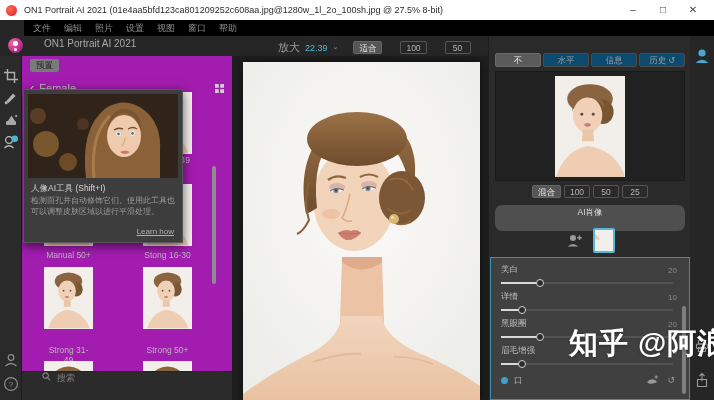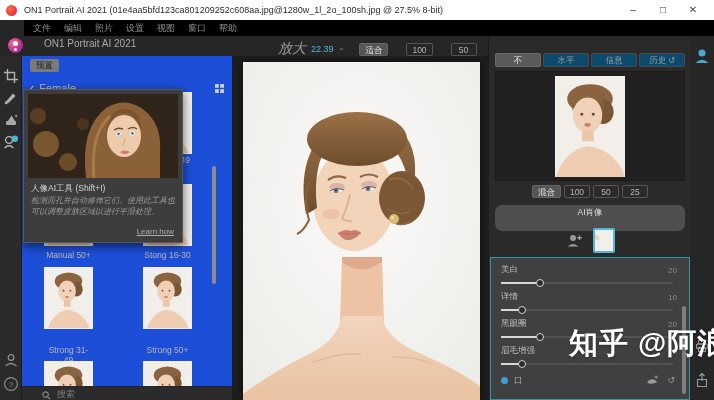--- a/index.html
+++ b/index.html
@@ -20,59 +20,59 @@
            display:flex;align-items:center;gap:13px;padding-left:9px;margin-left:24px;}
   .menu-item{font-size:9px;color:#8e8e8e;}
 
   
   .header{position:absolute;left:0;top:36px;width:714px;height:20px;background:#262626;}
   .brand{position:absolute;left:8px;top:2px;display:flex;align-items:flex-start;gap:21px;}
   .brand-logo{width:15px;height:15px;border-radius:50%;background:radial-gradient(circle at 30% 30%,#f06aa0,#b92d8c 60%,#7c2a84);position:relative;}
   .brand-logo::after{content:"";position:absolute;left:5px;top:3px;width:5px;height:5px;border-radius:50%;background:#fff;box-shadow:0 6px 0 -1px #fff;}
   .brand-title{font-size:10px;color:#a8a8a8;}
   .canvas-toolbar{position:absolute;left:278px;top:4px;display:flex;align-items:center;gap:5px;}
-  .zoom-label{font-size:14px;color:#9a9a9a;font-style:italic;}
+  .zoom-label{font-size:11px;color:#9a9a9a;}
   .zoom-value{font-size:9px;color:#54b8d8;}
   .zoom-caret{font-size:7px;color:#9a9a9a;margin-top:-2px;}
   .seg-group{display:flex;align-items:center;gap:18px;margin-left:10px;}
   .seg-btn{height:13px;min-width:26px;padding:0 5px;font-size:8.5px;line-height:12px;text-align:center;
            border:1px solid #565656;border-radius:2px;color:#b5b5b5;background:transparent;}
   .seg-btn.sel{background:#555555;border-color:#666;color:#e8e8e8;}
 
   
   .tool-strip{position:absolute;left:0;top:56px;width:22px;height:344px;background:#2a2a2a;border-right:1px solid #1c1c1c;}
   .tool{position:absolute;left:3px;width:16px;height:16px;}
 
   
-  .preset-panel{position:absolute;left:22px;top:56px;width:210px;height:344px;background:#1d4ed8;overflow:hidden;}
+  .preset-panel{position:absolute;left:22px;top:56px;width:210px;height:344px;background:#a21caf;overflow:hidden;}
   .preset-chip{position:absolute;left:8px;top:3px;height:13px;padding:0 6px;background:#7a7a7a;border-radius:2px;
                font-size:8.5px;line-height:13px;color:#1f1f1f;}
   .cat-header{position:absolute;left:8px;top:24px;width:194px;height:16px;display:flex;align-items:center;}
   .back-chevron{font-size:13px;color:#cccccc;margin-right:5px;line-height:14px;}
   .cat-title{font-size:11px;color:#bdbdbd;}
   .grid-icon{margin-left:auto;width:9px;height:9px;}
   .pgrid-thumb{position:absolute;width:49px;height:62px;background:#f2efeb;overflow:hidden;}
   .pgrid-thumb svg{display:block;width:100%;height:100%;}
   .pgrid-label{position:absolute;width:49px;font-size:8.5px;color:#b8b8b8;text-align:center;}
   .col1{left:22px;} .col2{left:121px;}
   .lbl-49{text-align:right;padding-right:2px;}
   .p-scrollbar{position:absolute;left:190px;top:110px;width:4px;height:118px;background:#8d8d8d;border-radius:2px;z-index:12;}
-  .search-bar{position:absolute;left:0;bottom:0;width:210px;height:14px;background:#2b2b2b;border-top:1px solid #232323;
-              display:flex;align-items:flex-end;gap:4px;padding-left:20px;z-index:8;}
+  .search-bar{position:absolute;left:0;bottom:0;width:210px;height:29px;background:#2b2b2b;border-top:1px solid #232323;
+              display:flex;align-items:flex-start;gap:4px;padding-left:20px;z-index:8;}
   .search-input{background:transparent;border:none;outline:none;font-size:9px;color:#bbb;width:120px;
                 font-family:"Liberation Sans",sans-serif;}
   .search-input::placeholder{color:#7d7d7d;}
 
   
   .popup{position:absolute;left:1px;top:33px;width:160px;height:154px;background:#3d3d3d;border:1px solid #575757;
          box-shadow:0 3px 10px rgba(0,0,0,.6);z-index:10;}
   .popup-img{position:absolute;left:4px;top:4px;width:150px;height:84px;overflow:hidden;}
   .popup-img svg{display:block;width:100%;height:100%;}
   .tip-title{position:absolute;left:7px;top:93px;font-size:8.5px;color:#d6d6d6;}
-  .tip-body{position:absolute;left:7px;top:106px;width:146px;font-size:8px;line-height:1.35;color:#9a9a9a;font-style:italic;}
+  .tip-body{position:absolute;left:7px;top:106px;width:146px;font-size:8px;line-height:1.35;color:#9a9a9a;}
   .tip-link{position:absolute;right:8px;bottom:6px;font-size:8px;color:#b0b0b0;text-decoration:underline;}
 
   
   .canvas{position:absolute;left:232px;top:56px;width:256px;height:344px;background:#1e1e1e;}
   .photo{position:absolute;left:11px;top:6px;width:237px;height:338px;box-shadow:0 0 8px rgba(0,0,0,.6);}
   .photo svg{display:block;width:100%;height:100%;}
 
   
   .right-panel{position:absolute;left:488px;top:36px;width:202px;height:364px;background:#2a2a2a;border-left:1px solid #1d1d1d;}
   .rtabs{position:absolute;left:6px;top:17px;display:flex;gap:2px;}

